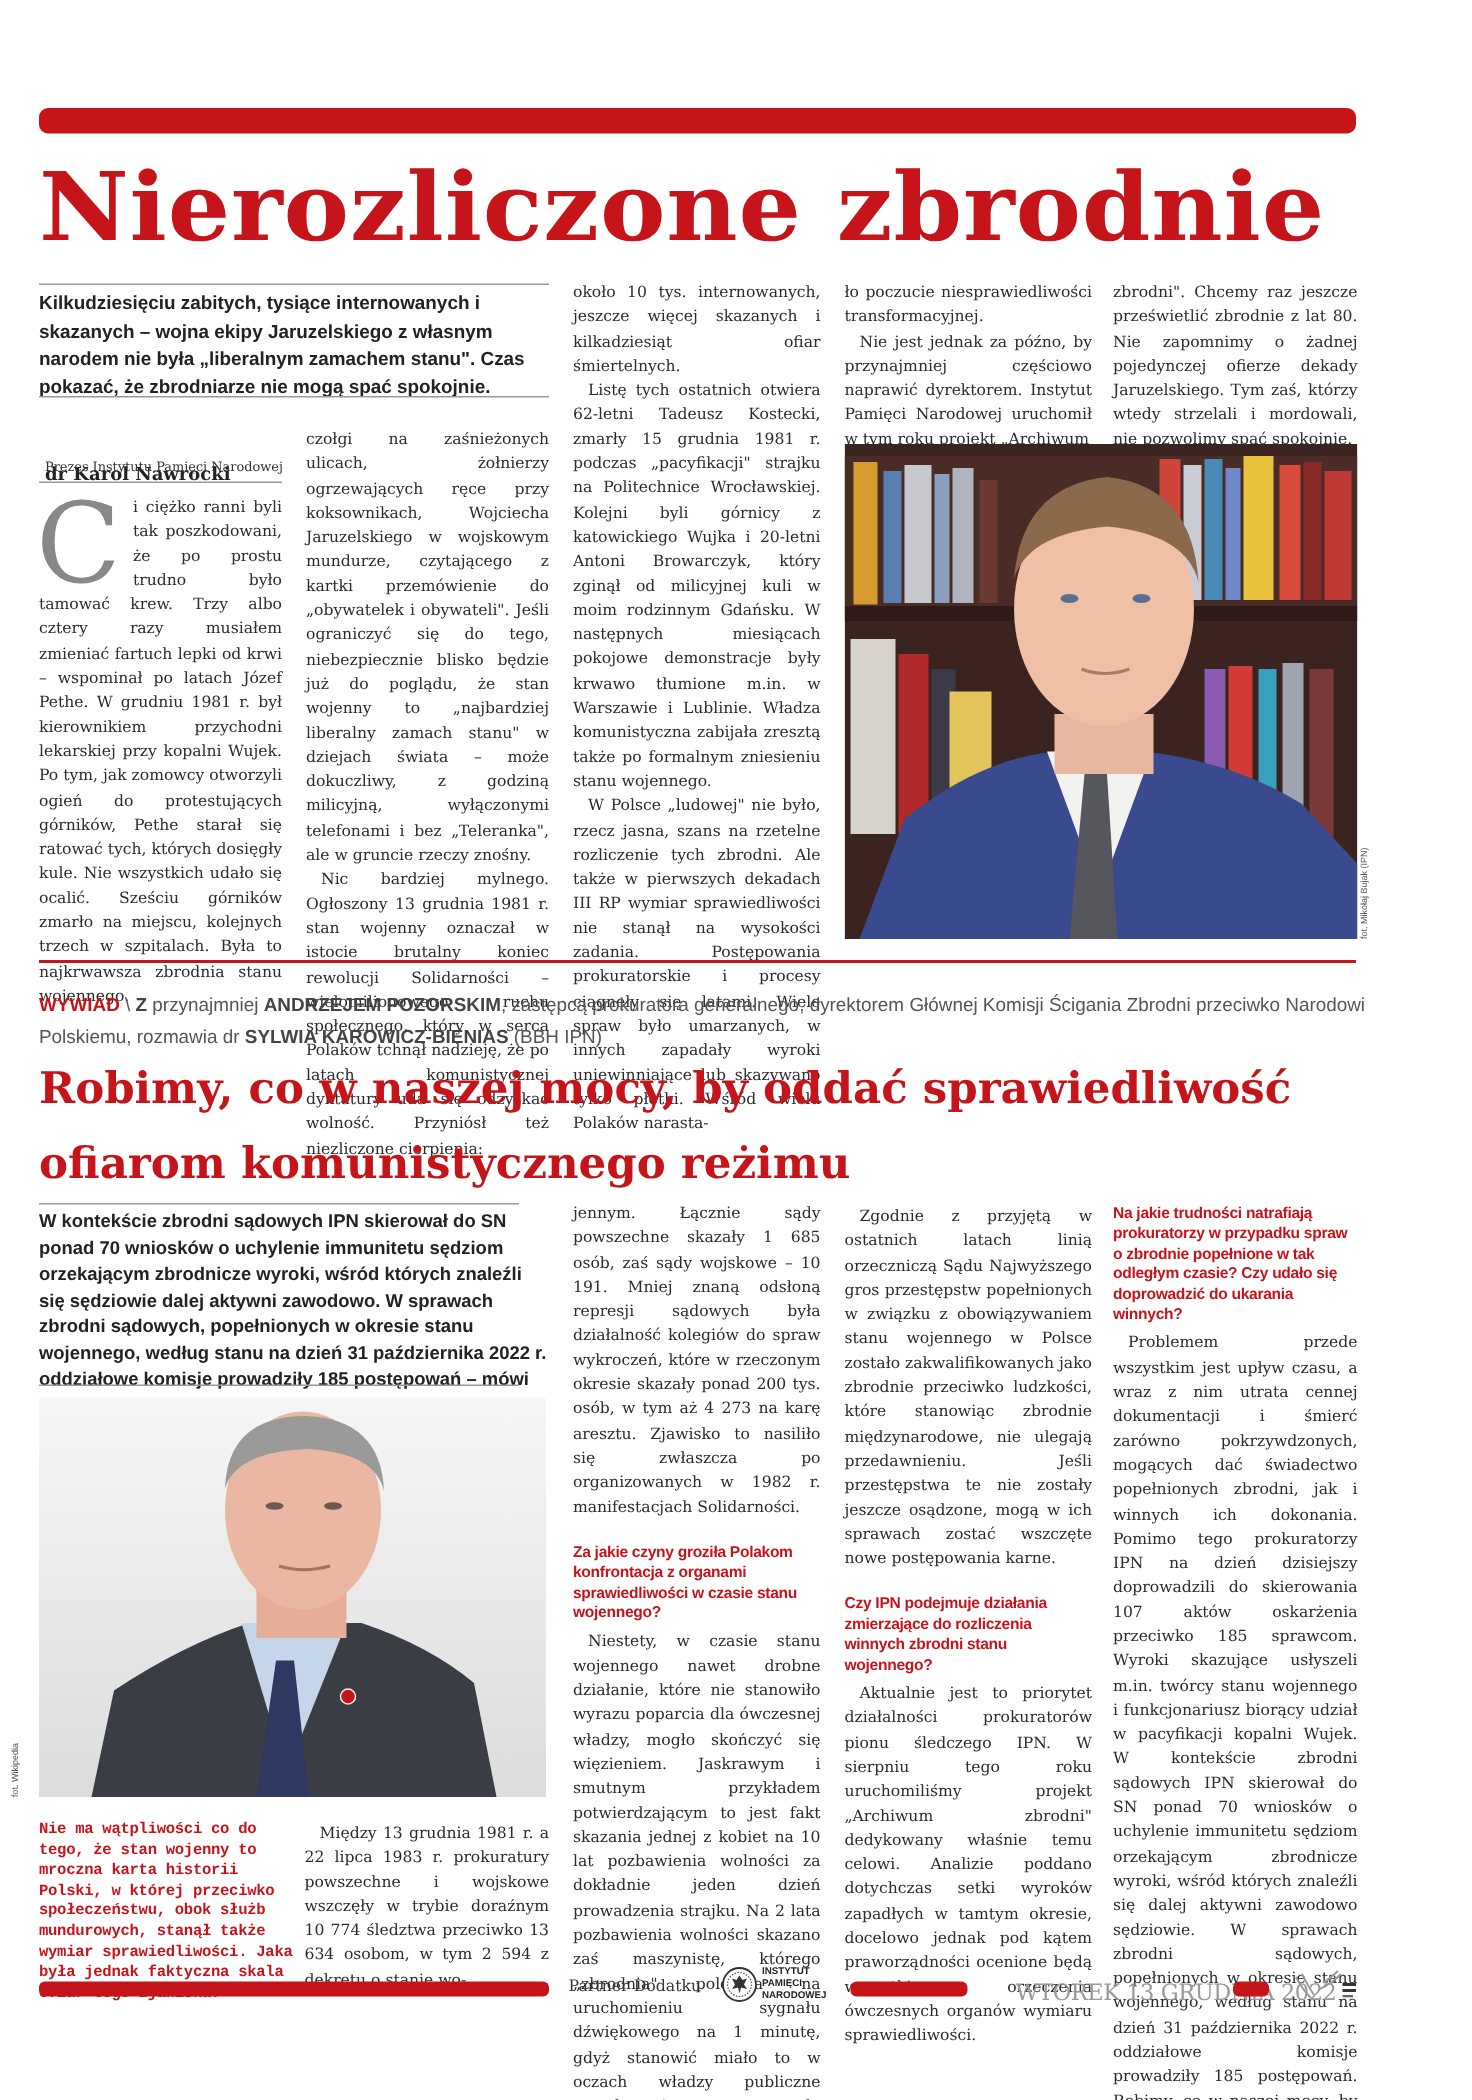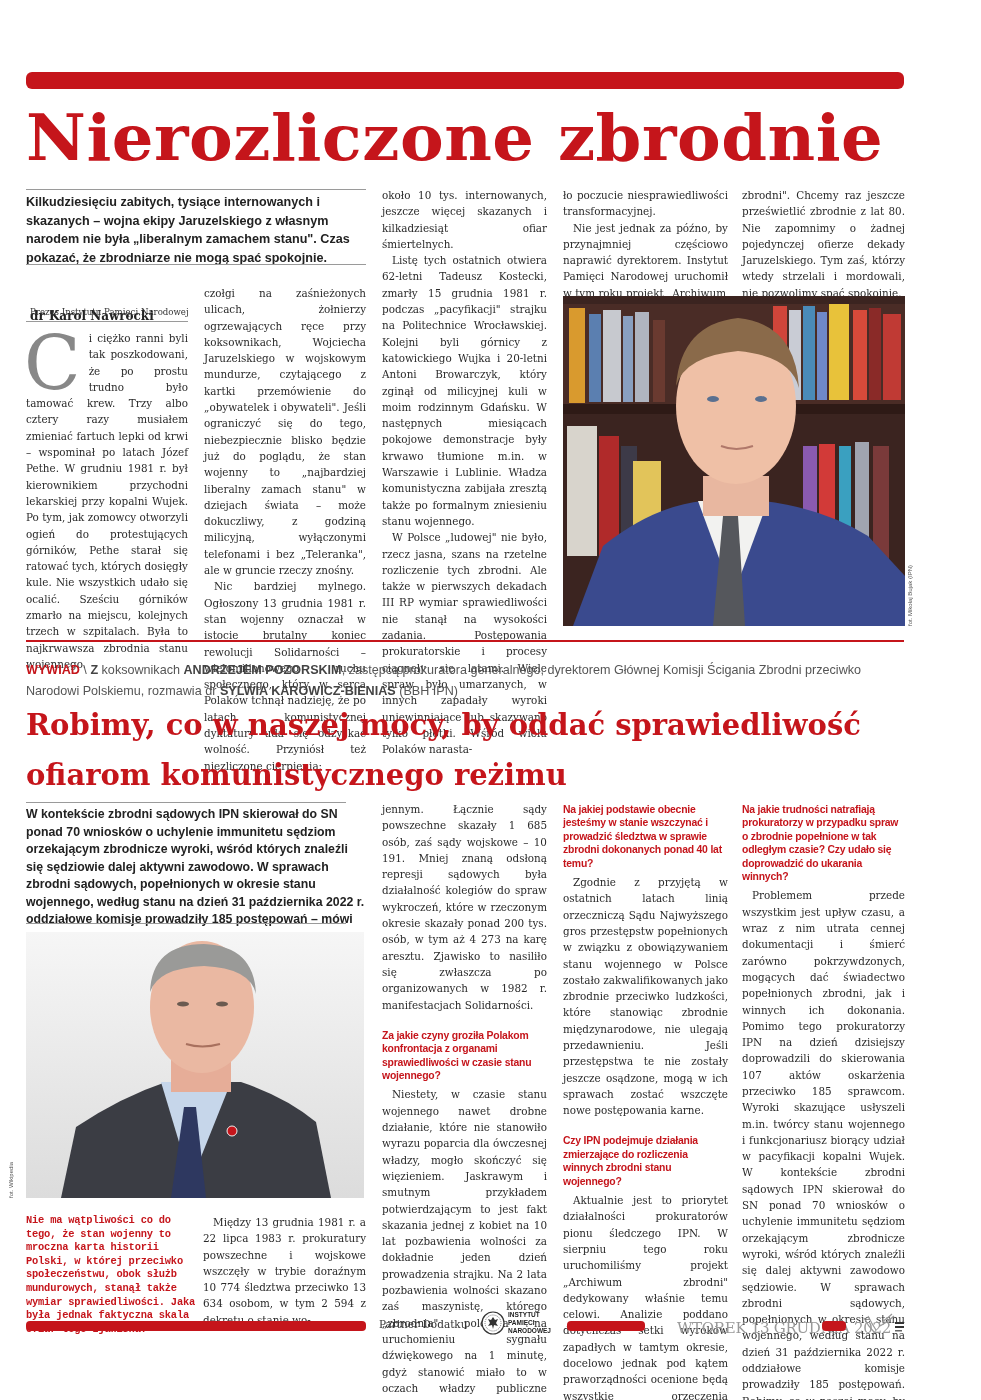--- a/index.html
+++ b/index.html
@@ -163,21 +163,21 @@
     <ellipse cx="150" cy="103" rx="6" ry="3" fill="#5a7090"></ellipse>
     <ellipse cx="198" cy="103" rx="6" ry="3" fill="#5a7090"></ellipse>
     <path d="M158 150 Q173 156 190 150" stroke="#b0786a" stroke-width="2" fill="none"></path>
   </svg>
 </div>
 <div class="credit" style="left:907px; top:626px;">fot. Mikołaj Bujak (IPN)</div>
 
 <div class="redrule" style="left:26px; top:640px; width:878px;"></div>
 
 <div class="kicker">
-  <span class="red">WYWIAD</span><span> \ </span><span class="b">Z</span><span> koksownikach </span><span class="b">ANDRZEJEM POZORSKIM</span><span>, zastępcą prokuratora generalnego, dyrektorem </span><span>Głównej Komisji Ścigania Zbrodni</span><span> przeciwko Narodowi Polskiemu, rozmawia dr </span><span class="b">SYLWIA KAROWICZ-BIENIAS</span><span> (BBH IPN)</span>
+  <span class="red">WYWIAD</span><span> \ </span><span class="b">Z</span><span> przynajmniej </span><span class="b">ANDRZEJEM POZORSKIM</span><span>, zastępcą prokuratora generalnego, dyrektorem </span><span>Głównej Komisji Ścigania Zbrodni</span><span> przeciwko Narodowi Polskiemu, rozmawia dr </span><span class="b">SYLWIA KAROWICZ-BIENIAS</span><span> (BBH IPN)</span>
 </div>
 
 <h2 class="sub-title">Robimy, co w naszej mocy, by oddać sprawiedliwość ofiarom komunistycznego reżimu</h2>
 
 <div class="rule" style="left:26px; top:802px; width:320px;"></div>
 <div class="lead" style="left:26px; top:806px; width:340px; font-size:12.3px; line-height:17.5px;">W kontekście zbrodni sądowych IPN skierował do SN ponad 70 wniosków o uchylenie immunitetu sędziom orzekającym zbrodnicze wyroki, wśród których znaleźli się sędziowie dalej aktywni zawodowo. W sprawach zbrodni sądowych, popełnionych w okresie stanu wojennego, według stanu na dzień 31 października 2022 r. oddziałowe komisje prowadziły 185 postępowań – mówi prokurator Andrzej Pozorski.</div>
 <div class="rule" style="left:26px; top:923px; width:320px;"></div>
 
 <div class="photo" style="left:26px; top:932px; width:338px; height:266px;">
   <svg width="338" height="266" viewBox="0 0 338 266">
@@ -208,21 +208,20 @@
   <p>Między 13 grudnia 1981 r. a 22 lipca 1983 r. prokuratury powszechne i wojskowe wszczęły w trybie doraźnym 10 774 śledztwa przeciwko 13 634 osobom, w tym 2 594 z dekretu o stanie wo-</p>
 </div>
 
 <div class="col" style="left:382px; top:801px; width:165px;">
   <p class="noindent">jennym. Łącznie sądy powszechne skazały 1 685 osób, zaś sądy wojskowe – 10 191. Mniej znaną odsłoną represji sądowych była działalność kolegiów do spraw wykroczeń, które w rzeczonym okresie skazały ponad 200 tys. osób, w tym aż 4 273 na karę aresztu. Zjawisko to nasiliło się zwłaszcza po organizowanych w 1982 r. manifestacjach Solidarności.</p>
   <p class="q spaced">Za jakie czyny groziła Polakom konfrontacja z organami sprawiedliwości w czasie stanu wojennego?</p>
   <p>Niestety, w czasie stanu wojennego nawet drobne działanie, które nie stanowiło wyrazu poparcia dla ówczesnej władzy, mogło skończyć się więzieniem. Jaskrawym i smutnym przykładem potwierdzającym to jest fakt skazania jednej z kobiet na 10 lat pozbawienia wolności za dokładnie jeden dzień prowadzenia strajku. Na 2 lata pozbawienia wolności skazano zaś maszynistę, którego „zbrodnia" polegała na uruchomieniu sygnału dźwiękowego na 1 minutę, gdyż stanowić miało to w oczach władzy publiczne nawoływanie do nieposłuszeństwa. Takich przykładów są tysiące.</p>
 </div>
 
 <div class="col" style="left:563px; top:803px; width:165px;">
-  <p class="q">Na jakiej podstawie obecnie jesteśmy w stanie wszczynać i prowadzić śledztwa w sprawie zbrodni dokonanych ponad 40 lat temu?</p>
   <p>Zgodnie z przyjętą w ostatnich latach linią orzeczniczą Sądu Najwyższego gros przestępstw popełnionych w związku z obowiązywaniem stanu wojennego w Polsce zostało zakwalifikowanych jako zbrodnie przeciwko ludzkości, które stanowiąc zbrodnie międzynarodowe, nie ulegają przedawnieniu. Jeśli przestępstwa te nie zostały jeszcze osądzone, mogą w ich sprawach zostać wszczęte nowe postępowania karne.</p>
   <p class="q spaced">Czy IPN podejmuje działania zmierzające do rozliczenia winnych zbrodni stanu wojennego?</p>
   <p>Aktualnie jest to priorytet działalności prokuratorów pionu śledczego IPN. W sierpniu tego roku uruchomiliśmy projekt „Archiwum zbrodni" dedykowany właśnie temu celowi. Analizie poddano dotychczas setki wyroków zapadłych w tamtym okresie, docelowo jednak pod kątem praworządności ocenione będą wszystkie orzeczenia ówczesnych organów wymiaru sprawiedliwości.</p>
 </div>
 
 <div class="col" style="left:742px; top:803px; width:163px;">
   <p class="q">Na jakie trudności natrafiają prokuratorzy w przypadku spraw o zbrodnie popełnione w tak odległym czasie? Czy udało się doprowadzić do ukarania winnych?</p>
   <p>Problemem przede wszystkim jest upływ czasu, a wraz z nim utrata cennej dokumentacji i śmierć zarówno pokrzywdzonych, mogących dać świadectwo popełnionych zbrodni, jak i winnych ich dokonania. Pomimo tego prokuratorzy IPN na dzień dzisiejszy doprowadzili do skierowania 107 aktów oskarżenia przeciwko 185 sprawcom. Wyroki skazujące usłyszeli m.in. twórcy stanu wojennego i funkcjonariusz biorący udział w pacyfikacji kopalni Wujek. W kontekście zbrodni sądowych IPN skierował do SN ponad 70 wniosków o uchylenie immunitetu sędziom orzekającym zbrodnicze wyroki, wśród których znaleźli się dalej aktywni zawodowo sędziowie. W sprawach zbrodni sądowych, popełnionych w okresie stanu wojennego, według stanu na dzień 31 października 2022 r. oddziałowe komisje prowadziły 185 postępowań. Robimy, co w naszej mocy, by oddać sprawiedliwość ofiarom komunistycznego reżimu.</p>
 </div>
 

